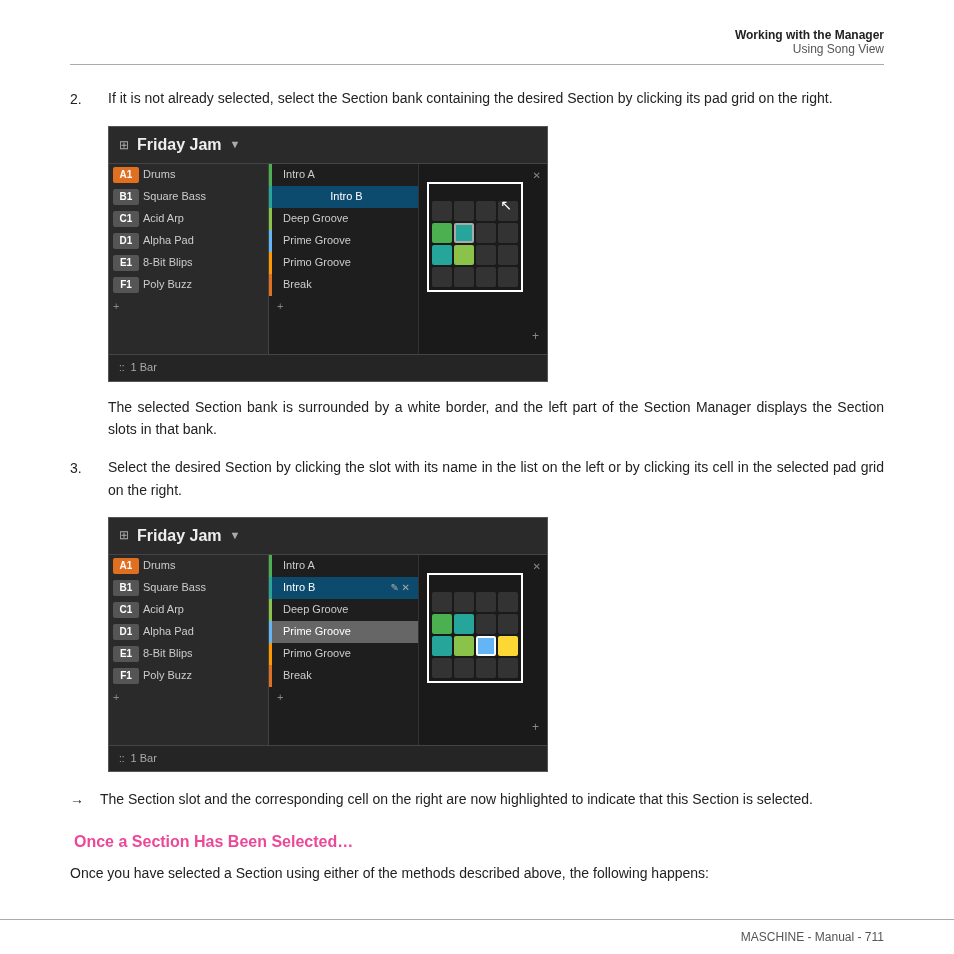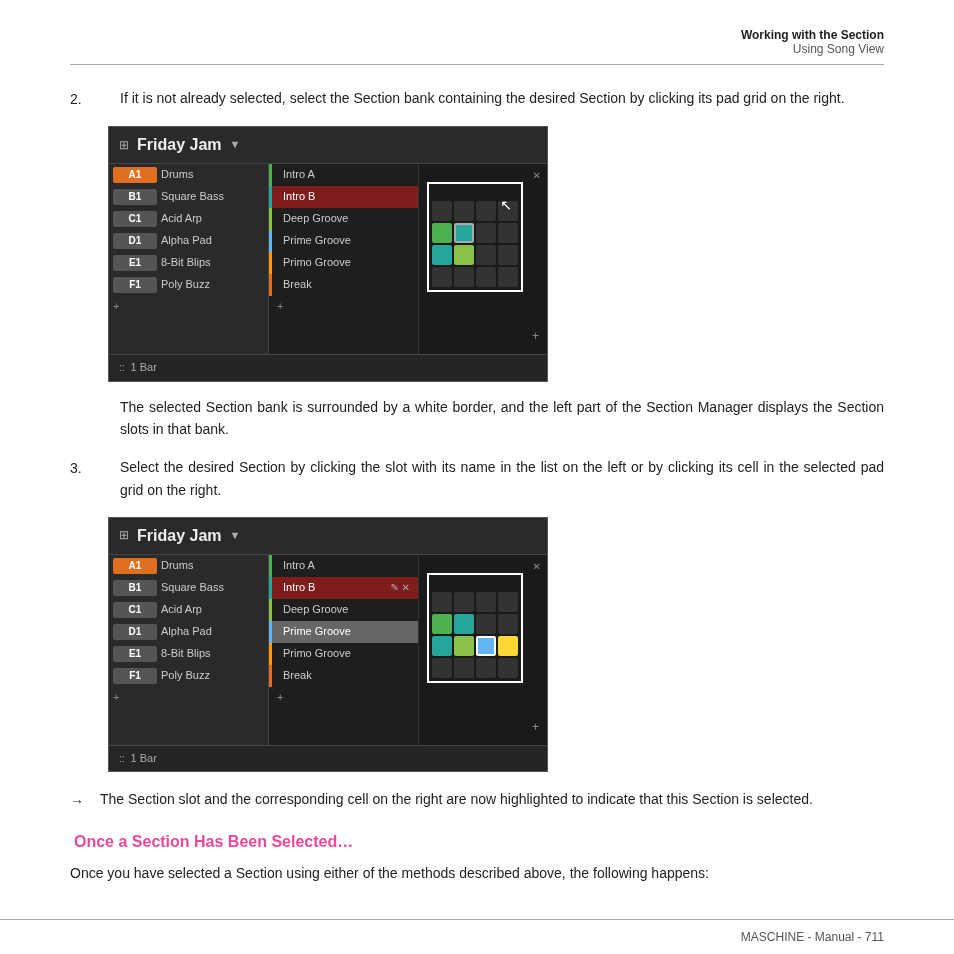--- a/index.html
+++ b/index.html
@@ -63,21 +63,20 @@
     }
     .step-num {
       font-size: 14px;
       min-width: 24px;
       padding-top: 1px;
     }
     .step-text {
       flex: 1;
       font-size: 14px;
       text-align: justify;
-      margin-left: 12px;
     }
 
     
     .screenshot-wrapper {
       margin: 10px 0 14px 38px;
     }
 
     
     .ui-screenshot {
       background: #1e1e1e;
@@ -123,21 +122,21 @@
     .ui-track-row {
       display: flex;
       align-items: center;
       height: 22px;
       padding: 0 4px;
       gap: 4px;
       font-size: 11px;
       color: #ccc;
     }
     .track-label-box {
-      width: 44px;
+      width: 26px;
       height: 16px;
       display: flex;
       align-items: center;
       justify-content: center;
       font-size: 10px;
       font-weight: bold;
       color: #fff;
       border-radius: 2px;
     }
     .track-name {
@@ -159,22 +158,23 @@
     .ui-section-item {
       height: 22px;
       display: flex;
       align-items: center;
       padding: 0 8px;
       font-size: 11px;
       color: #ccc;
       position: relative;
     }
     .ui-section-item.selected {
-      background: #7f1d1d;
+      background: #0c4a6e;
       color: #fff;
+      justify-content: center;
     }
     .ui-section-item.highlighted {
       background: #666;
       color: #fff;
     }
     .section-color-bar {
       width: 3px;
       height: 100%;
       position: absolute;
       left: 0;
@@ -285,21 +285,21 @@
       text-align: justify;
       line-height: 1.65;
     }
   </style>
 </head>
 <body>
 
 <div class="page-container">
 
   <div class="header">
-    <div class="header-title">Working with the Section</div>
+    <div class="header-title">Working with the Manager</div>
     <div class="header-subtitle">Using Song View</div>
   </div>
 
   <div class="content">
 
     <div class="step-item">
       <span class="step-num">2.</span>
       <span class="step-text">If it is not already selected, select the Section bank containing the desired Section by clicking its pad grid on the right.</span>
     </div>
 

